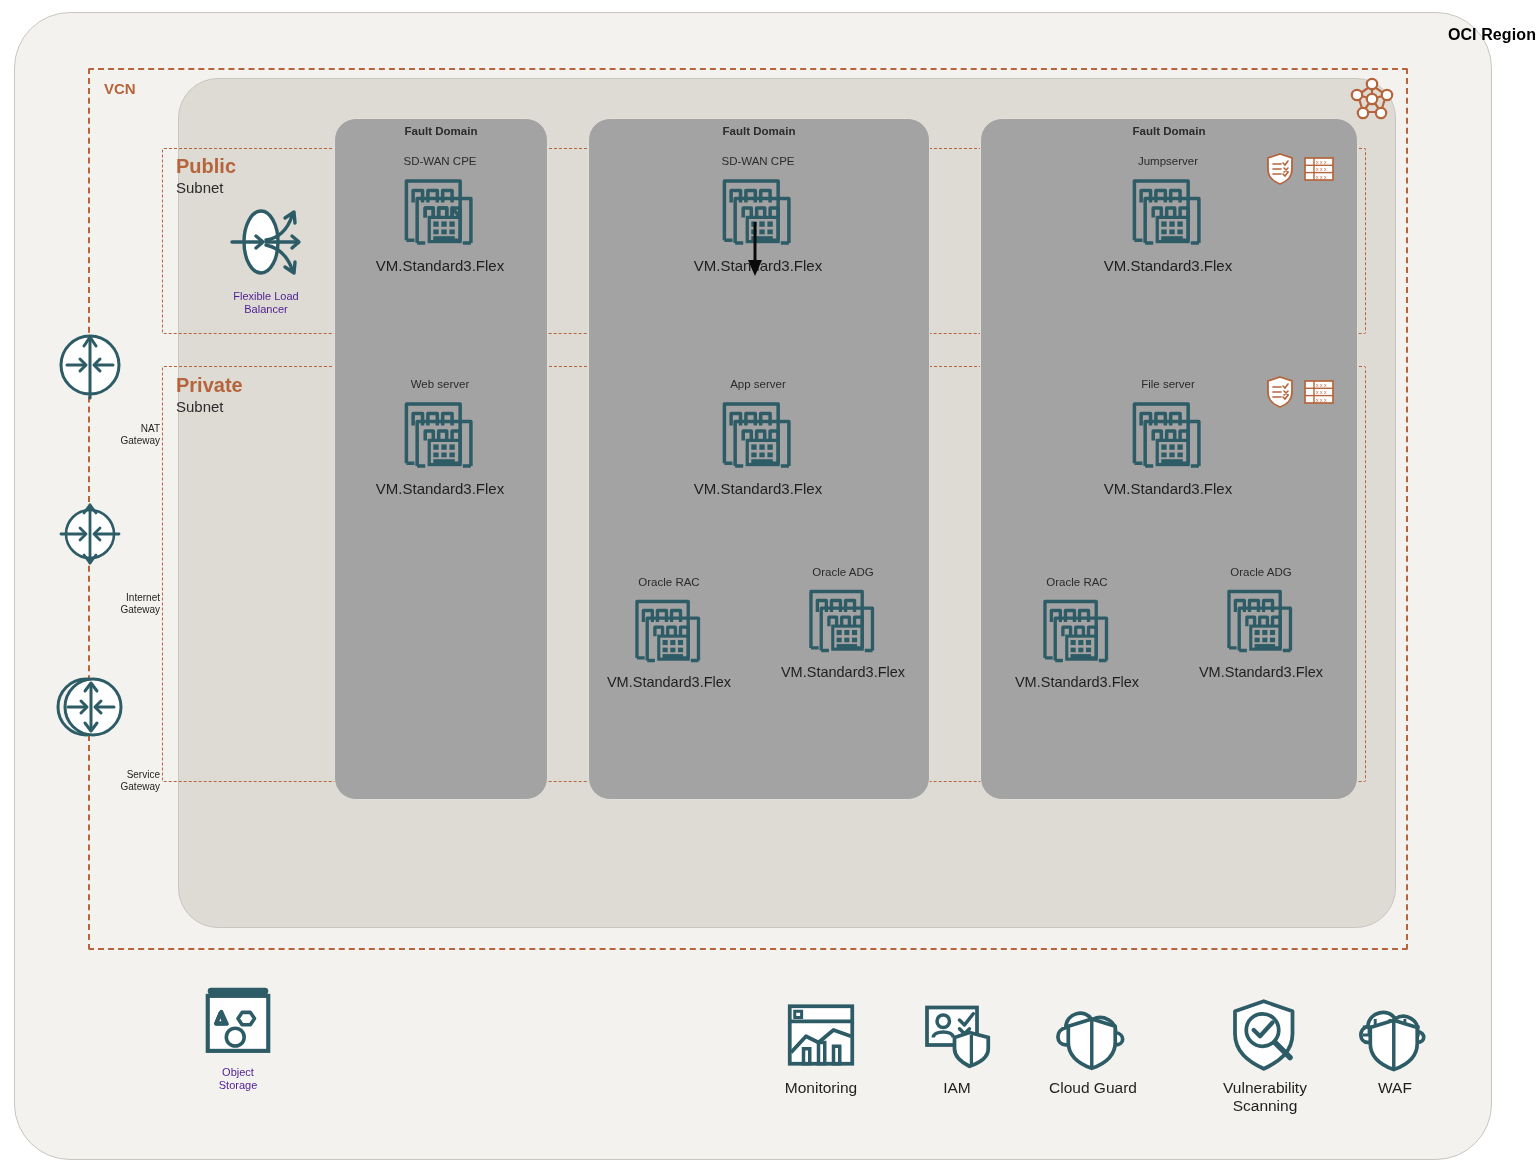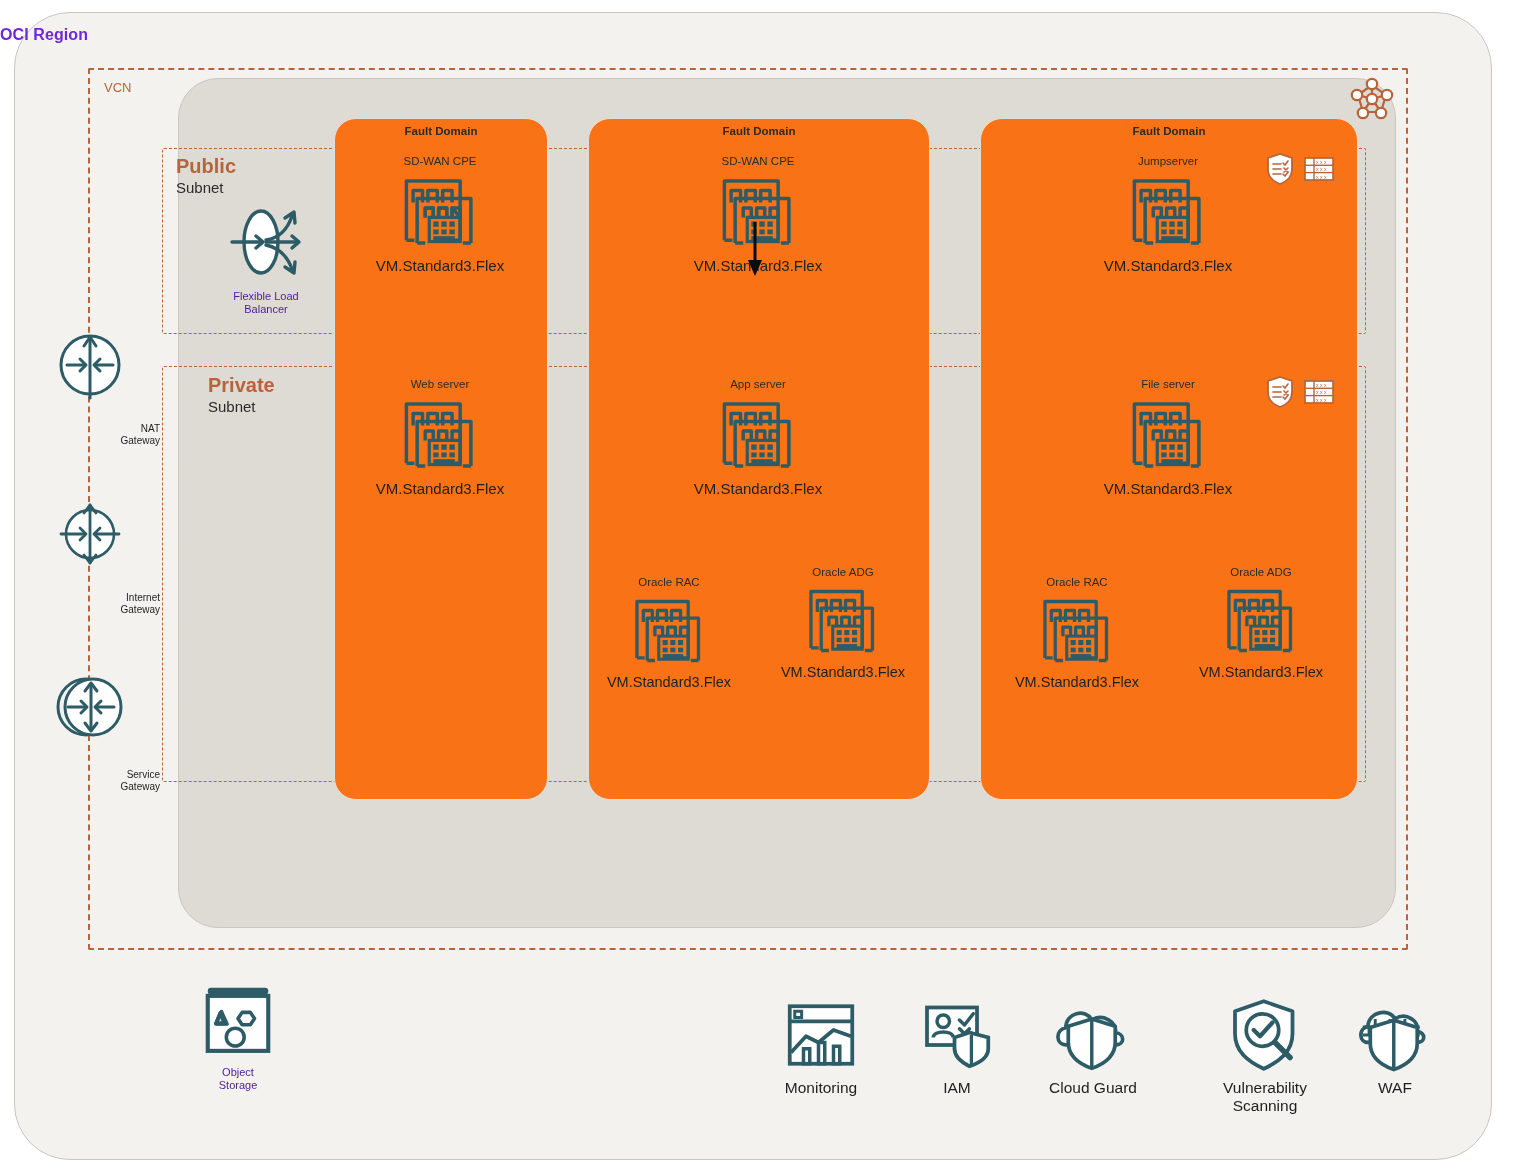--- a/index.html
+++ b/index.html
@@ -5,69 +5,69 @@
   html,body{margin:0;padding:0;background:#ffffff;}
   body{font-family:"Liberation Sans","DejaVu Sans",sans-serif;}
   #canvas{position:relative;width:1536px;height:1171px;background:#ffffff;overflow:hidden;}
 
   
   .region{
     position:absolute;left:14px;top:12px;width:1476px;height:1146px;
     border:1.5px solid #c9c6c0;border-radius:56px;background:#f4f2ef;
   }
   .region-title{
-    position:absolute;left:0;top:26px;width:100%;text-align:left;
-    font-size:16px;font-weight:bold;color:#6d28d9;letter-spacing:.1px;
+    position:absolute;left:0;top:26px;width:100%;text-align:right;
+    font-size:16px;font-weight:bold;color:#000000;letter-spacing:.1px;
   }
 
   
   .vcn{
     position:absolute;left:88px;top:68px;width:1316px;height:878px;
     border:2.5px dashed #b5643c;border-radius:2px;
   }
   .vcn-label{
-    position:absolute;left:104px;top:80px;font-size:13px;color:#b5643c;font-weight:normal;
+    position:absolute;left:104px;top:80px;font-size:15px;color:#b5643c;font-weight:bold;
   }
 
   
   .ad{
     position:absolute;left:178px;top:78px;width:1216px;height:848px;
     background:#dedbd4;border:1px solid #c9c6c0;
     border-radius:40px 40px 40px 40px;
   }
   .ad-title{
     position:absolute;left:0;top:81px;width:1216px;text-align:center;
     font-size:12.5px;font-weight:bold;color:#2b2b2b;
   }
 
   
   .fd{
     position:absolute;top:118px;width:212px;height:680px;
-    background:#f97316;border:1px solid #e2dfda;border-radius:22px;
+    background:#a3a3a3;border:1px solid #e2dfda;border-radius:22px;
   }
   .fd.fd1{left:334px;width:212px;}
   .fd.fd2{left:588px;width:340px;}
   .fd.fd3{left:980px;width:376px;}
   .fd-title{
     position:absolute;top:6px;left:0;width:100%;text-align:center;
     font-size:11.5px;font-weight:bold;color:#2b2b2b;
   }
 
   
   .subnet{
     position:absolute;left:162px;width:1202px;
     border:1.4px dashed #b5643c;border-radius:2px;pointer-events:none;
   }
   .subnet.public{top:148px;height:184px;}
   .subnet.private{top:366px;height:414px;}
   .subnet-label{position:absolute;left:176px;width:120px;line-height:1.25;}
   .subnet-label .l1{font-size:20px;font-weight:bold;color:#b5643c;}
   .subnet-label .l2{font-size:15px;color:#2b2b2b;}
   .subnet-label.public{top:154px;}
-  .subnet-label.private{top:373px;margin-left:32px;}
+  .subnet-label.private{top:373px;}
 
   
   .node{position:absolute;text-align:center;}
   .node .cap-top{font-size:11.5px;color:#2b2b2b;margin-bottom:2px;white-space:nowrap;}
   .node .cap-bot{font-size:15px;color:#1f1f1f;margin-top:2px;white-space:nowrap;}
   .node .cap-bot.small{font-size:14.5px;}
   .node .cap-multiline{font-size:11px;color:#4c1d95;line-height:1.18;}
   .icon-wrap{display:flex;justify-content:center;align-items:center;}
 
   

